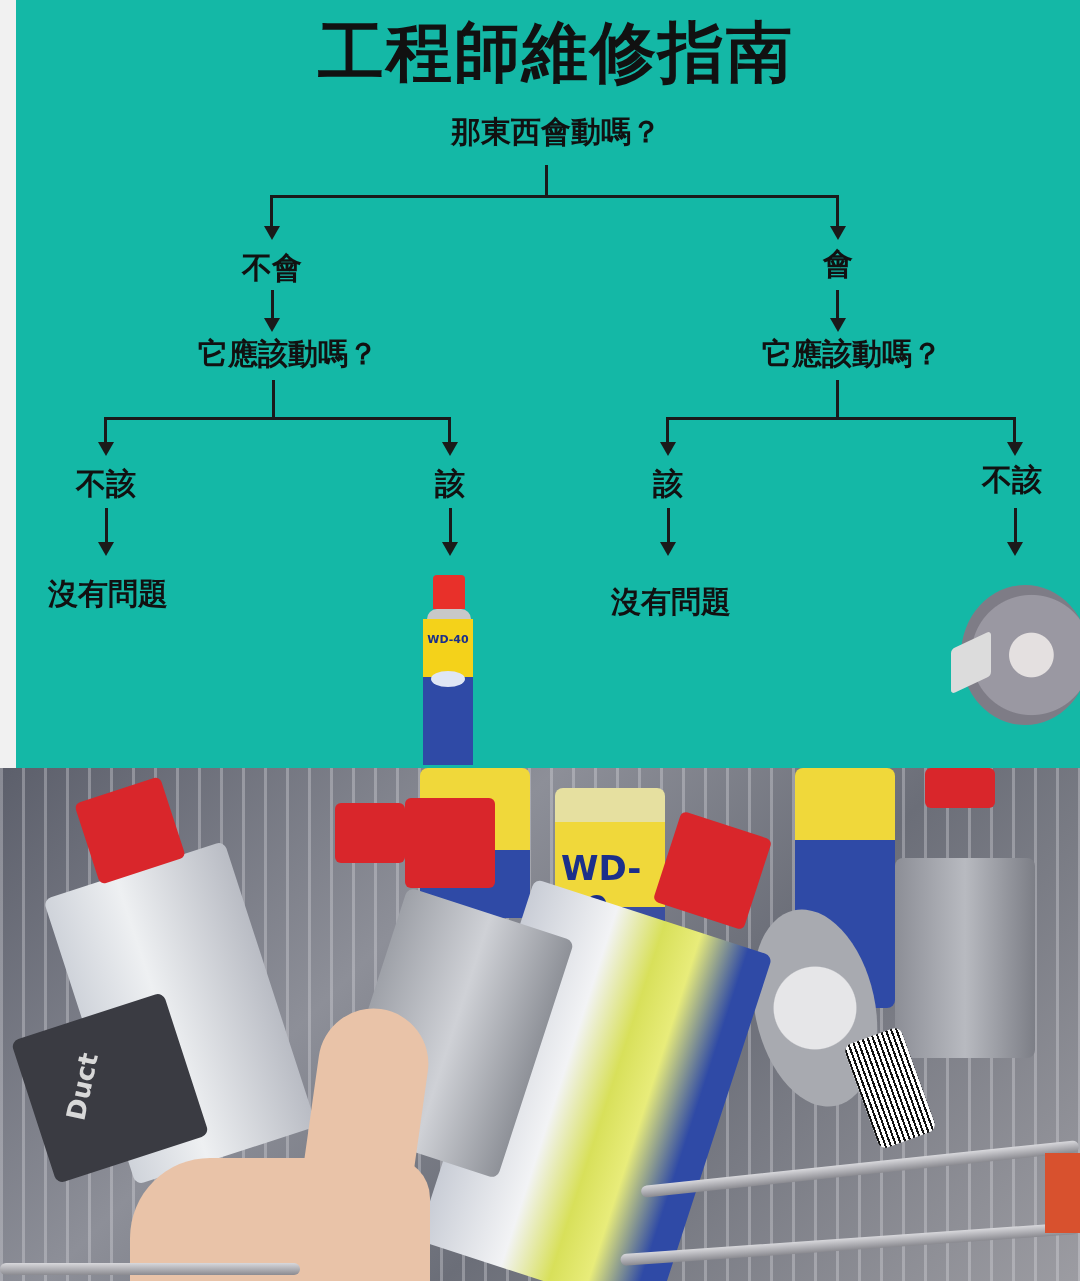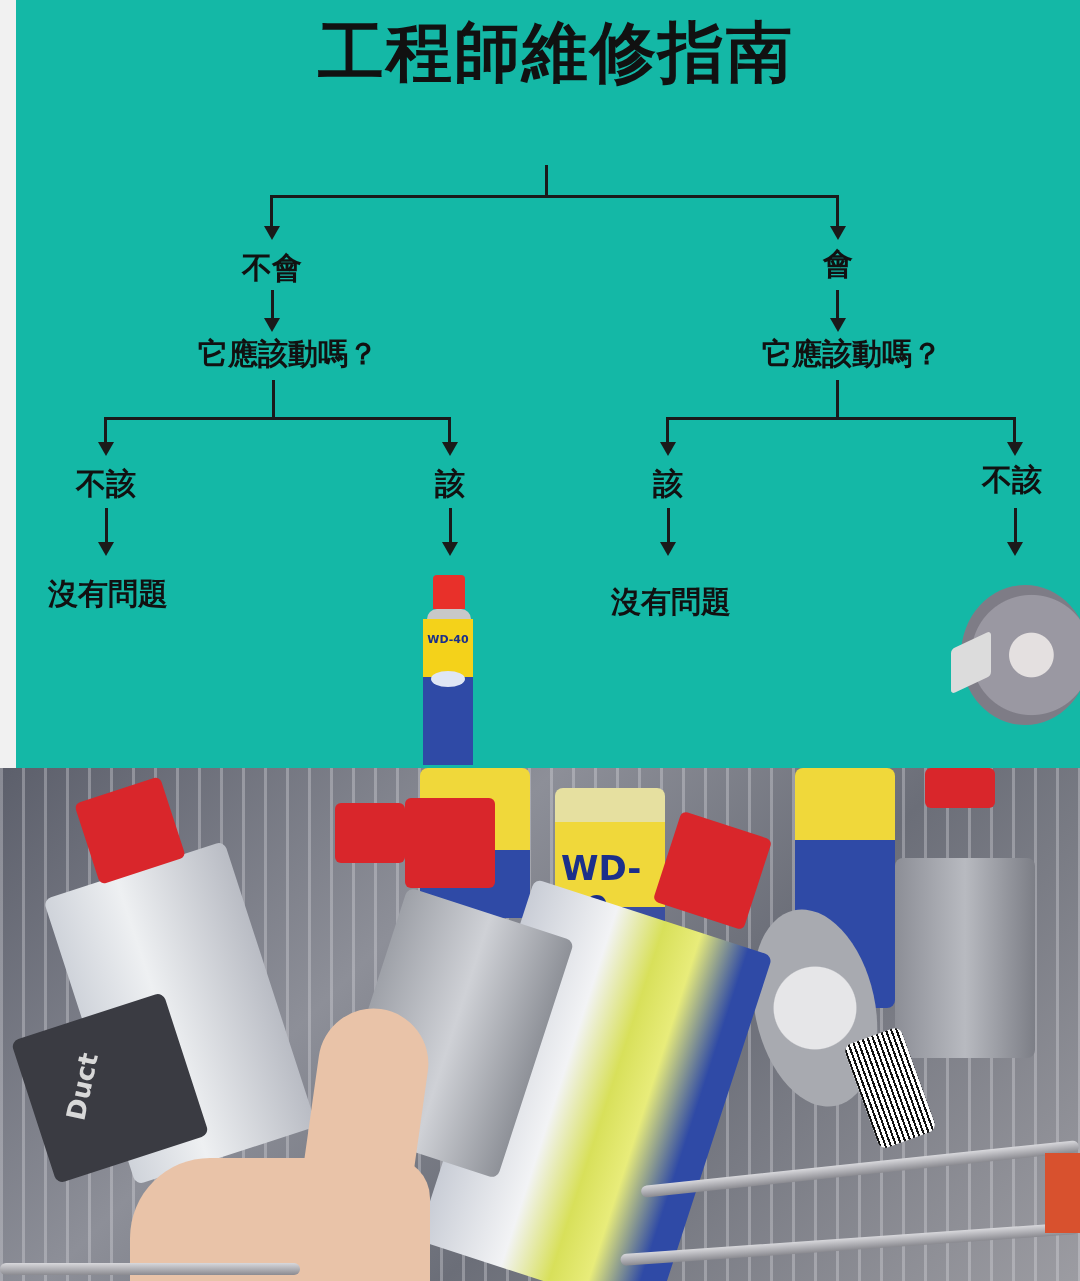--- a/index.html
+++ b/index.html
@@ -32,20 +32,21 @@
   .roll2 { position:absolute; border-radius:50%; }
   .hand { position:absolute; background:#e9c3a8; border-radius:60px 60px 20px 20px; }
   .wdtxt { position:absolute; font-weight:bold; color:#1b2f8a; }
 </style>
 </head>
 <body>
 
 <div class="chart">
   <div class="title">工程師維修指南</div>
 
+  <div class="lbl" style="left:540px; top:112px;">那東西會動嗎？</div>
 
   <div class="ln" style="left:529px; top:165px; width:3px; height:32px;"></div>
   <div class="ln" style="left:254px; top:195px; width:569px; height:3px;"></div>
   <div class="ln" style="left:254px; top:195px; width:3px; height:32px;"></div>
   <div class="ln" style="left:820px; top:195px; width:3px; height:32px;"></div>
   <div class="arrow" style="left:256px; top:226px;"></div>
   <div class="arrow" style="left:822px; top:226px;"></div>
 
   <div class="lbl" style="left:256px; top:248px;">不會</div>
   <div class="lbl" style="left:822px; top:244px;">會</div>

